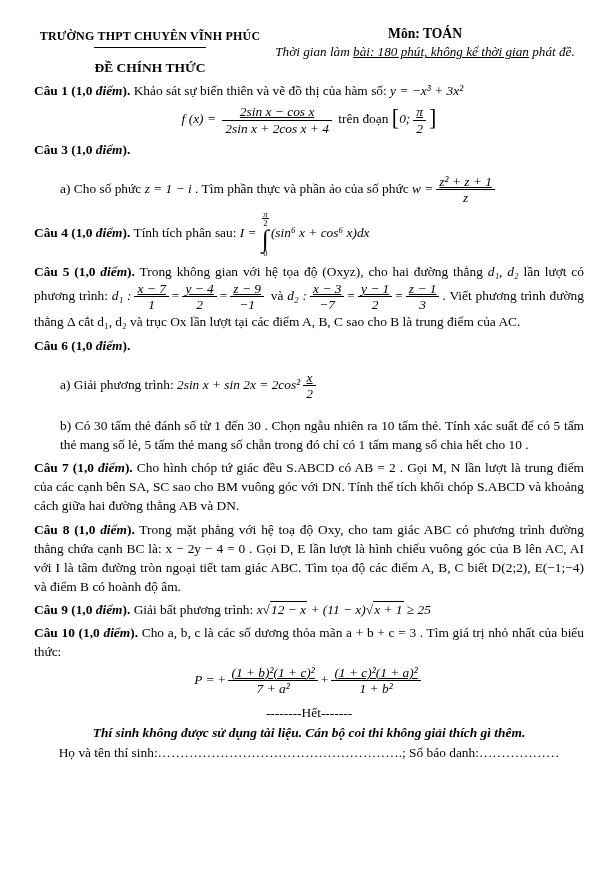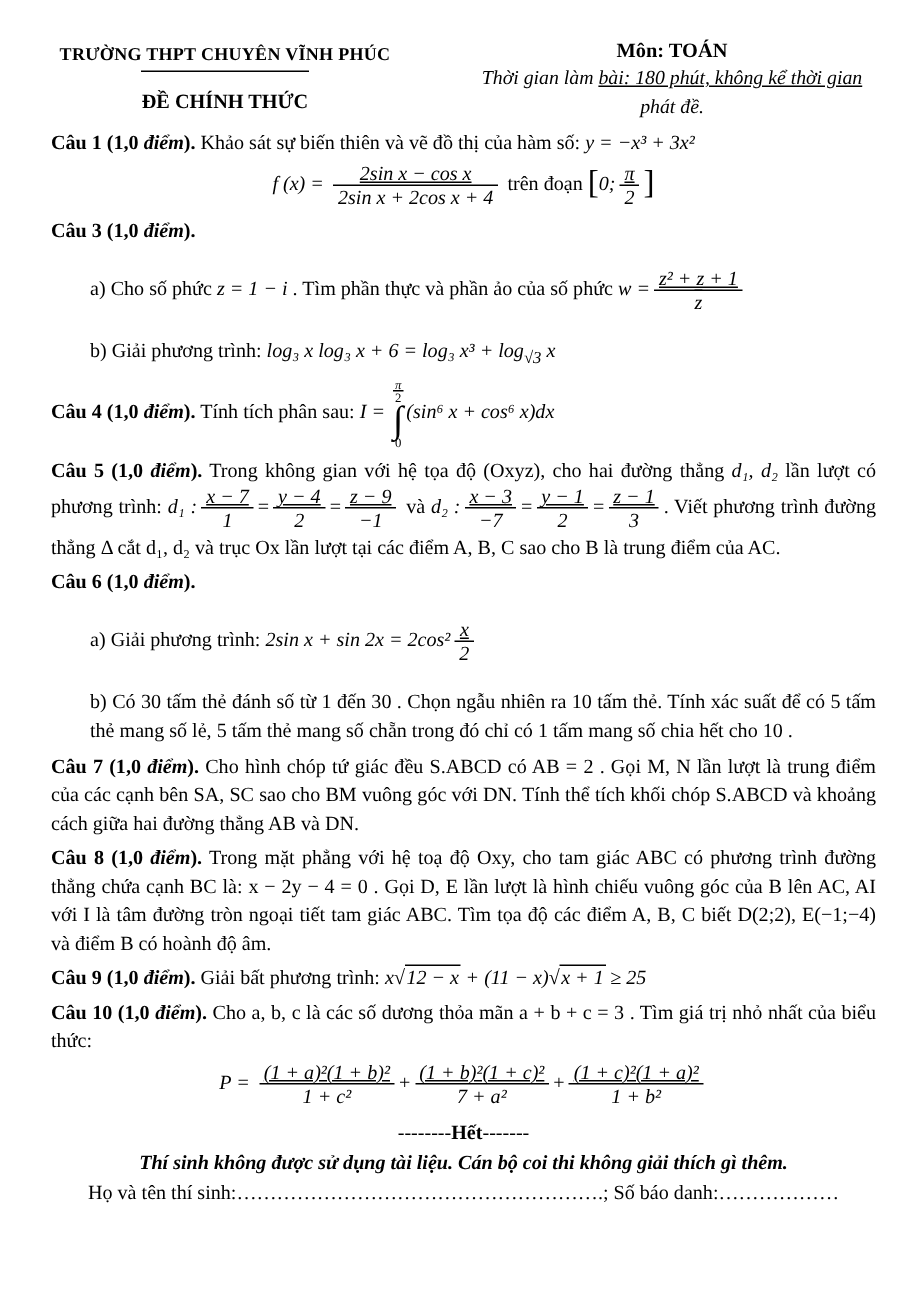--- a/index.html
+++ b/index.html
@@ -1,21 +1,21 @@
 <!DOCTYPE html>
 <html><head>
 <meta charset="utf-8">
 <style>
   html,body{margin:0;padding:0;background:#ffffff;}
   body{width:614px;height:876px;overflow:hidden;color:#000;
        font-family:"Liberation Serif", serif;font-size:13.4px;line-height:1.42;}
   .page{padding:24px 30px 0 34px;}
 
   
-  .hdr{display:flex;gap:46px;}
+  .hdr{display:flex;}
   .hdr-left{width:232px;text-align:center;padding-top:4px;}
   .school{font-weight:bold;font-size:12px;letter-spacing:.2px;}
   .school-rule{width:112px;border-bottom:1.2px solid #000;margin:2px auto 10px auto;height:0;}
   .official{font-weight:bold;font-size:13.5px;}
   .hdr-right{flex:1;text-align:center;}
   .exam-title{font-weight:bold;font-size:13.6px;}
   .subject{font-weight:bold;font-size:13.6px;}
   .timenote{font-style:italic;font-size:13.2px;}
   .timenote .ul{text-decoration:underline;text-align:center;}
 
@@ -47,21 +47,21 @@
 
   
   .sqrt{white-space:nowrap;}
   .sqrt .sgn{font-style:normal;}
   .rad{border-top:1px solid #000;padding:0 1px;}
 
   .obar{text-decoration:overline;}
 
   
   .het{text-align:center;margin-top:6px;}
-  .het b{font-weight:bold;}
+  .het b{font-weight:normal;}
   .note{text-align:center;font-weight:bold;font-style:italic;margin-top:1px;}
   .sign{text-align:center;margin-top:1px;}
 </style>
 </head>
 <body>
 
 <div class="page">
 
   <div class="hdr">
     <div class="hdr-left">
@@ -82,23 +82,20 @@
   <p class="qc">
     <span class="m">f (x) =</span>
     <span class="frac"><span class="num m">2sin x − cos x</span><span class="den m">2sin x + 2cos x + 4</span></span><span> trên đoạn </span><span class="bigb">[</span><span class="m">0;</span><span class="frac"><span class="num m">π</span><span class="den m">2</span></span><span class="bigb">]</span>
   </p>
 
   <p class="q">
     <b class="lb"><span>Câu 3 (1,0 </span><i>điểm</i><span>).</span></b>
   </p>
   <p class="sub">
     <span>a) Cho số phức </span><span class="m">z = 1 − i</span><span> . Tìm phần thực và phần ảo của số phức  </span><span class="m">w =</span><span class="frac"><span class="num m">z² + z + 1</span><span class="den m"><span class="obar">z</span></span></span>
-  </p>
-  <p class="sub">
-    <span>b) Giải phương trình:   </span><span class="m">log₃ x log₃ x + 6 = log₃ x³ + log</span><sub class="m">√3</sub><span class="m"> x</span>
   </p>
 
   <p class="q">
     <b class="lb"><span>Câu 4 (1,0 </span><i>điểm</i><span>).</span></b><span> Tính tích phân sau: </span><span class="m">I =</span>
     <span class="integral">
         <span class="tfrac">
           <span class="tn m">π</span>
           <span class="td">2</span>
         </span>
         <span class="int-sign">∫</span>
@@ -130,20 +127,20 @@
 
   <p class="q">
     <b class="lb"><span>Câu 9 (1,0 </span><i>điểm</i><span>).</span></b><span> Giải bất phương trình:  </span><span class="m">x</span><span class="sqrt"><span class="sgn">√</span><span class="rad m">12 − x</span></span><span class="m"> + (11 − x)</span><span class="sqrt"><span class="sgn">√</span><span class="rad m">x + 1</span></span><span class="m"> ≥ 25</span>
   </p>
 
   <p class="q">
     <b class="lb"><span>Câu 10 (1,0 </span><i>điểm</i><span>).</span></b><span> Cho a, b, c là các số dương thỏa mãn  a + b + c = 3 . Tìm giá trị nhỏ nhất của biểu thức:</span>
   </p>
   <p class="qc">
     <span class="m">P =</span>
-    <span class="frac"><span class="num m">(1 + a)²(1 + b)²</span><span class="den m">1 + c²</span></span><span>+</span><span class="frac"><span class="num m">(1 + b)²(1 + c)²</span><span class="den m">7 + a²</span></span><span>+</span><span class="frac"><span class="num m">(1 + c)²(1 + a)²</span><span class="den m">1 + b²</span></span>
+    <span>+</span><span class="frac"><span class="num m">(1 + b)²(1 + c)²</span><span class="den m">7 + a²</span></span><span>+</span><span class="frac"><span class="num m">(1 + c)²(1 + a)²</span><span class="den m">1 + b²</span></span>
   </p>
 
   <div class="het"><span>--------</span><b>Hết</b><span>-------</span></div>
   <div class="note">Thí sinh không được sử dụng tài liệu. Cán bộ coi thi không giải thích gì thêm.</div>
   <div class="sign">Họ và tên thí sinh:……………………………………………….; Số báo danh:………………</div>
 
 </div>
 
 </body></html>

